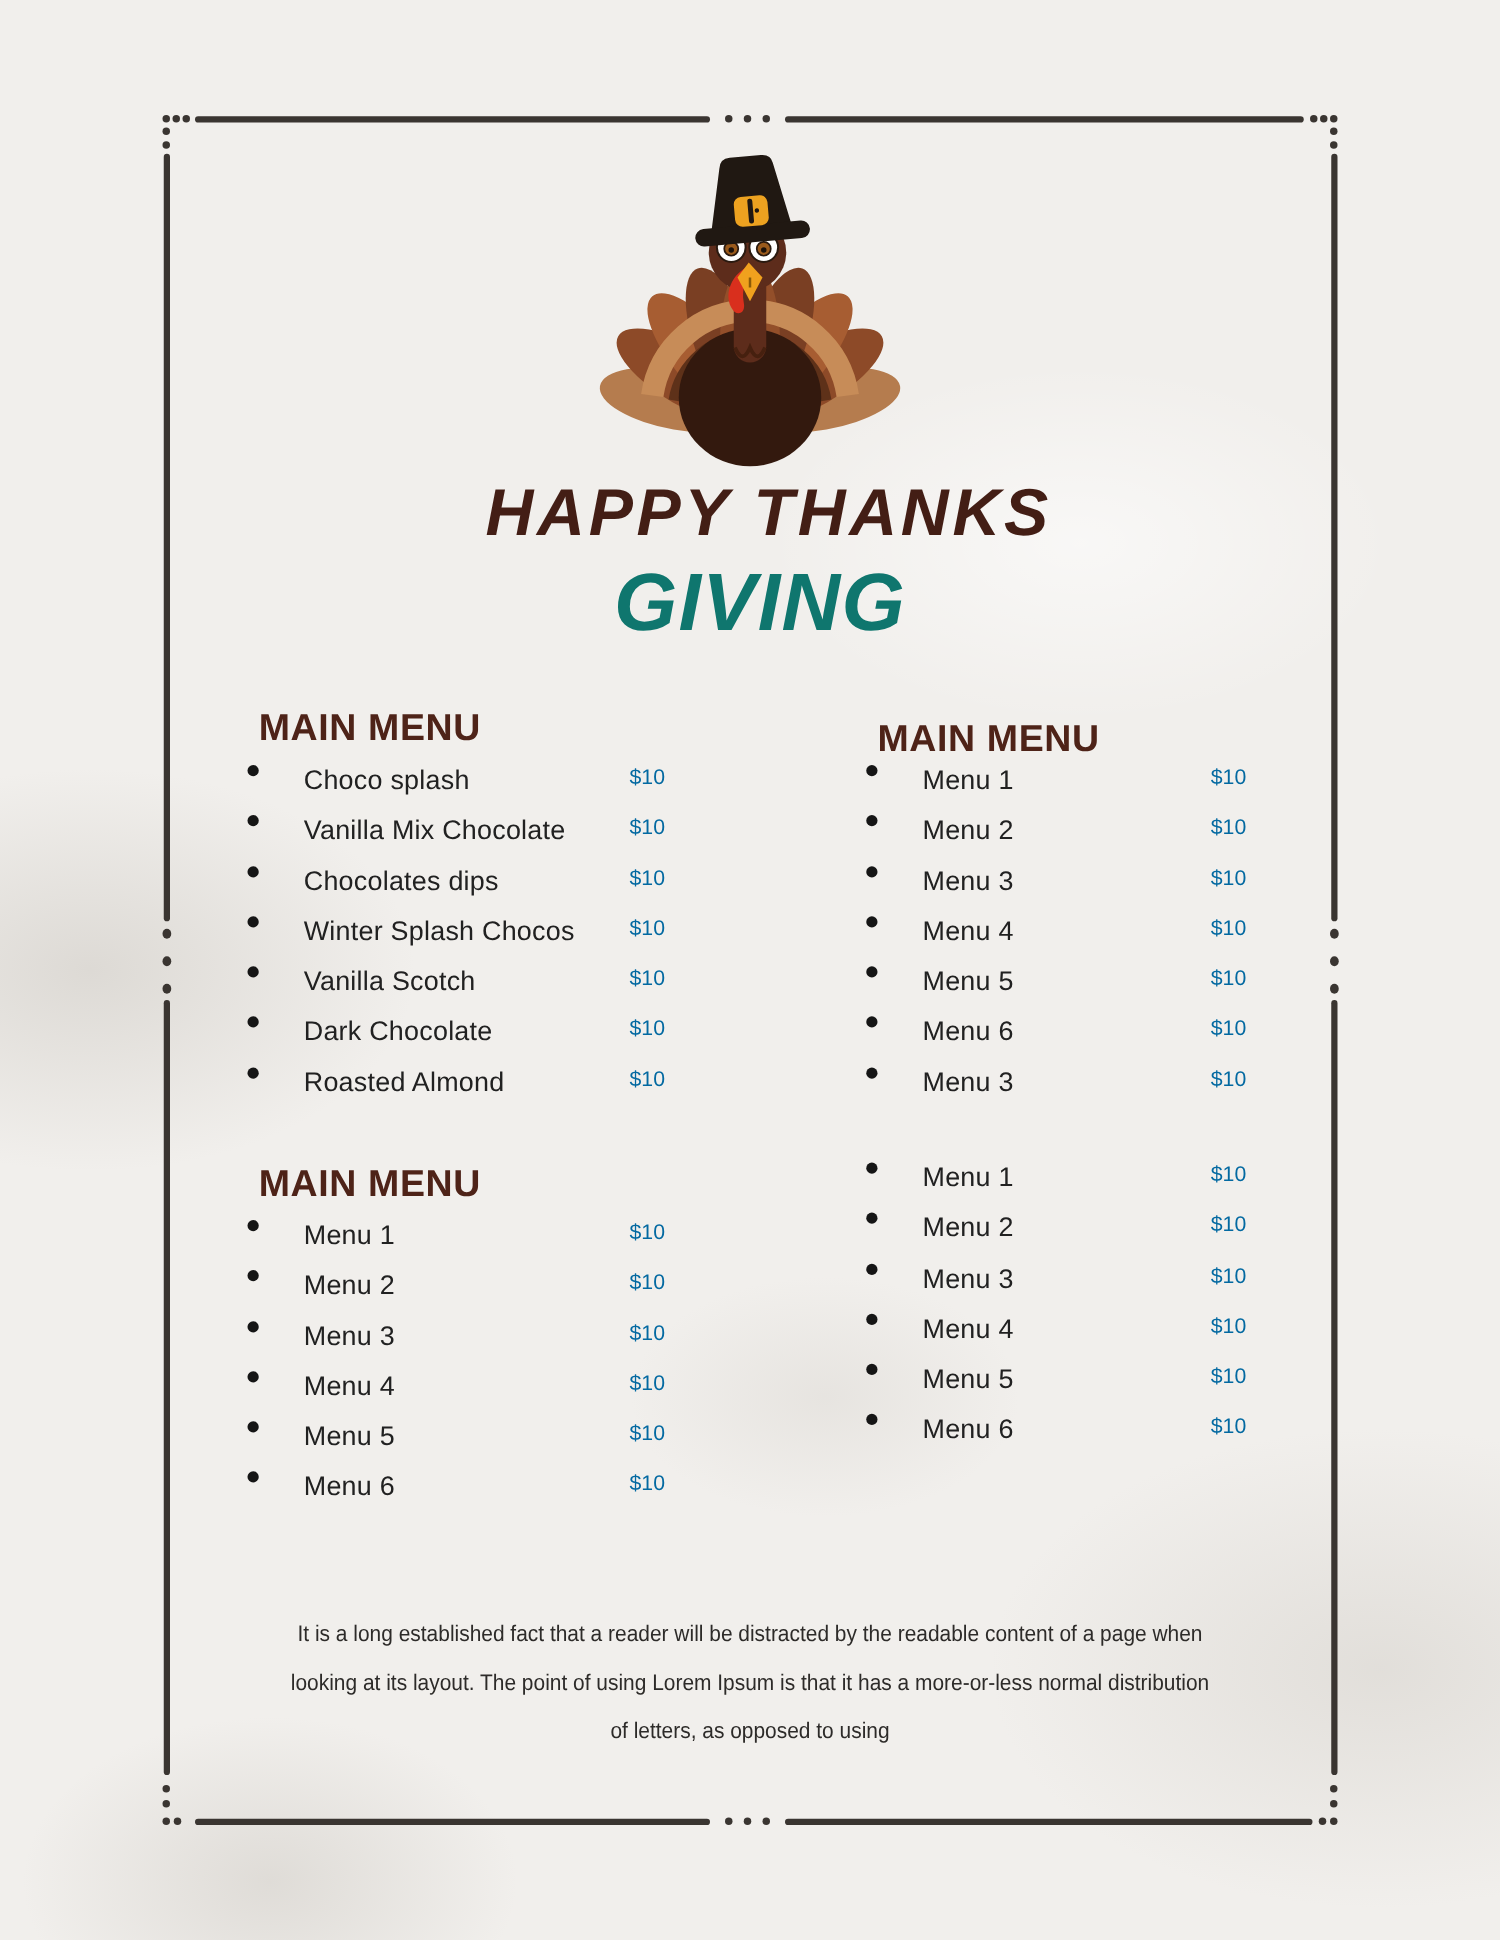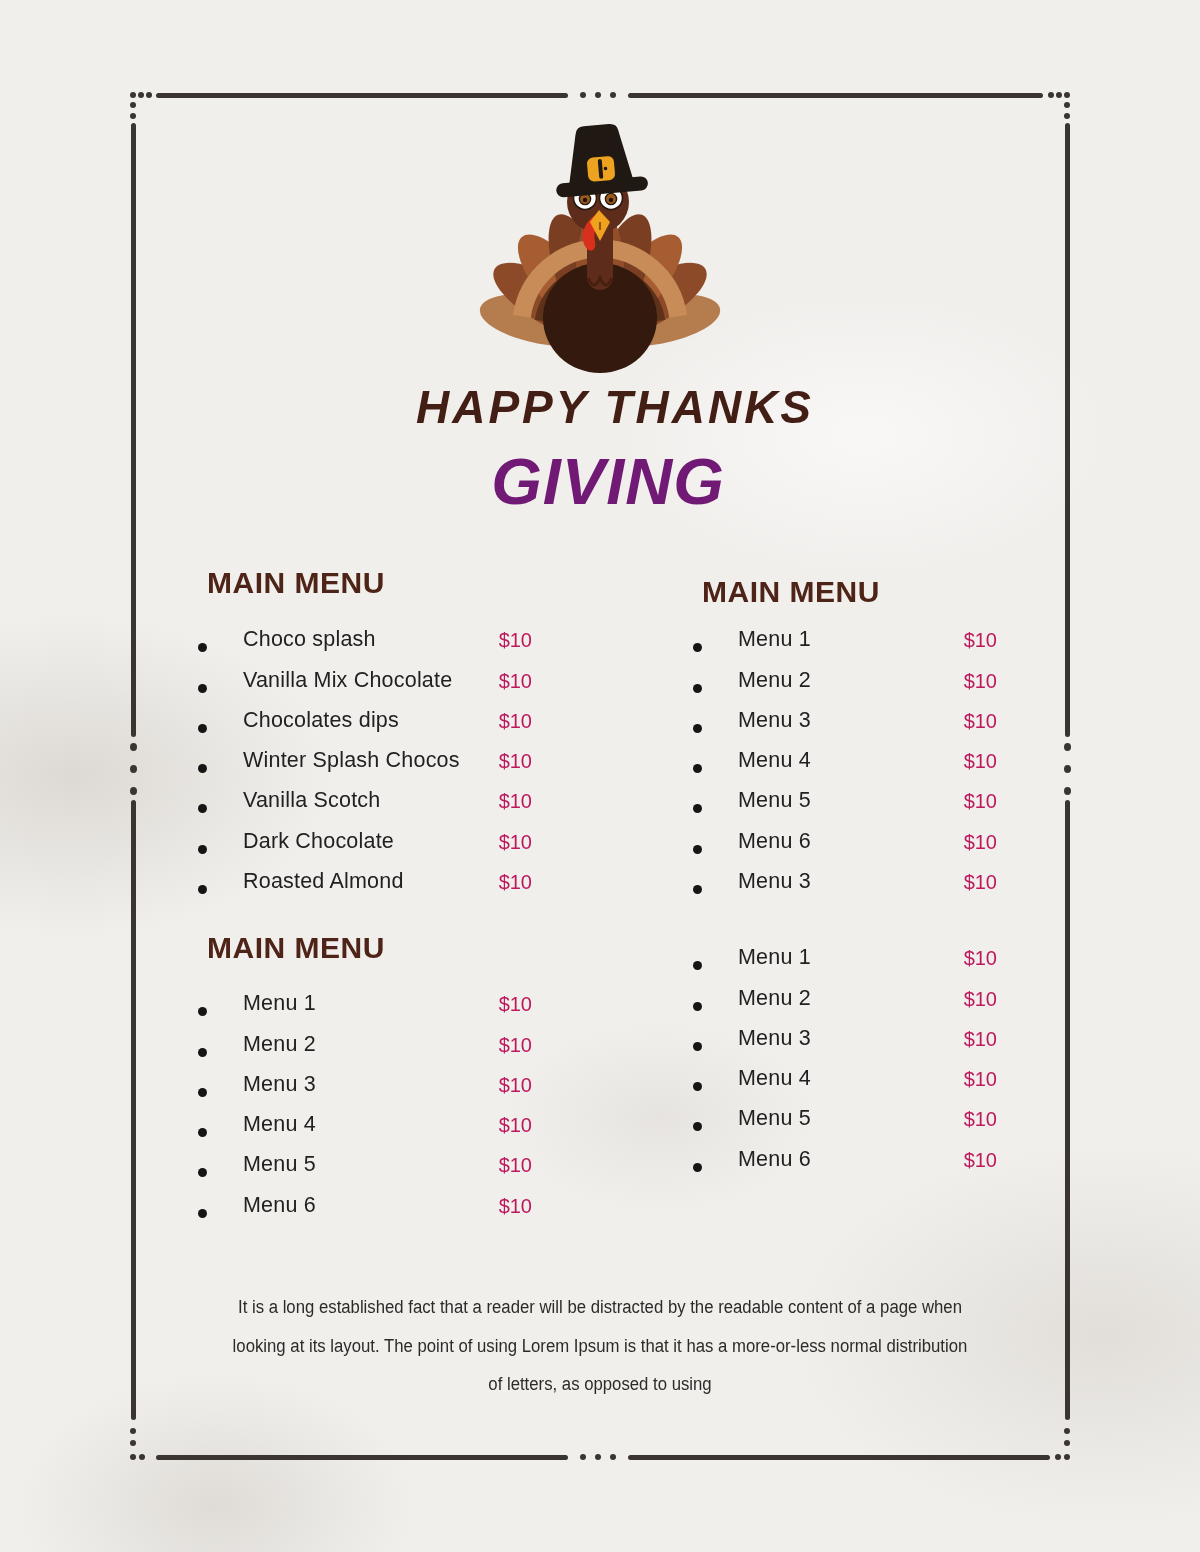--- a/index.html
+++ b/index.html
@@ -16,51 +16,51 @@
   }
   .page{position:absolute;inset:0;}
   
   :root{--bc:#3a3531;}
   .bline{position:absolute;background:var(--bc);border-radius:3px;}
   .bdot{position:absolute;width:6px;height:6px;border-radius:50%;background:var(--bc);}
   .bdot.big{width:7px;height:8px;}
   
   .title-line1{
     position:absolute;left:0;right:0;top:384px;padding-left:30px;
-    text-align:center;font-size:46px;font-weight:bold;font-style:italic;
+    text-align:center;font-size:53px;font-weight:bold;font-style:italic;
     letter-spacing:3px;color:#431e15;line-height:1;
   }
   .title-overlay-back{
     position:absolute;left:0;right:0;top:449px;padding-left:16px;
     text-align:center;font-size:65px;font-weight:bold;font-style:italic;
-    letter-spacing:1px;color:#701a75;line-height:1;
+    letter-spacing:1px;color:#0f766e;line-height:1;
   }
   .title-overlay-front{
     position:absolute;left:0;right:0;top:461px;padding-right:6px;
     text-align:center;font-size:64px;font-weight:bold;
     letter-spacing:2px;color:#431e15;line-height:1;
   }
   
   .sec{position:absolute;}
   .sec.left-col{left:185px;width:350px;}
   .sec.right-col{left:680px;width:320px;}
   .sec.top-row{top:565px;}
   .sec.bottom-row{top:930px;}
   .hwrap{height:47px;}
   .bottom-row .hwrap{height:46px;}
   .menu-heading{
     padding-left:22px;font-size:30px;font-weight:bold;letter-spacing:.5px;
     color:#4e2318;white-space:pre;line-height:36px;
   }
   .sec2 .menu-heading{padding-top:9px;}
   ul.items{list-style:none;margin:0;padding:0;}
-  ul.items li{height:40.3px;display:flex;align-items:flex-end;}
+  ul.items li{height:40.3px;display:flex;align-items:flex-start;}
   .bullet{width:9px;height:9px;border-radius:50%;background:#151515;margin-left:13px;flex:0 0 9px;}
   .iname{margin-left:36px;font-size:21.5px;color:#212121;letter-spacing:.2px;}
-  .iprice{margin-left:auto;padding-right:3px;font-size:20px;color:#be185d;}
+  .iprice{margin-left:auto;padding-right:3px;font-size:17px;color:#0369a1;}
   
   .footer{position:absolute;left:0;right:0;top:1288px;text-align:center;}
   .fline{
     font-size:18px;line-height:38.6px;color:#2d2b29;letter-spacing:0;
     transform:scaleX(.93);transform-origin:50% 50%;
   }
   
   .turkey{position:absolute;left:448px;top:118px;}
 </style>
 </head>

